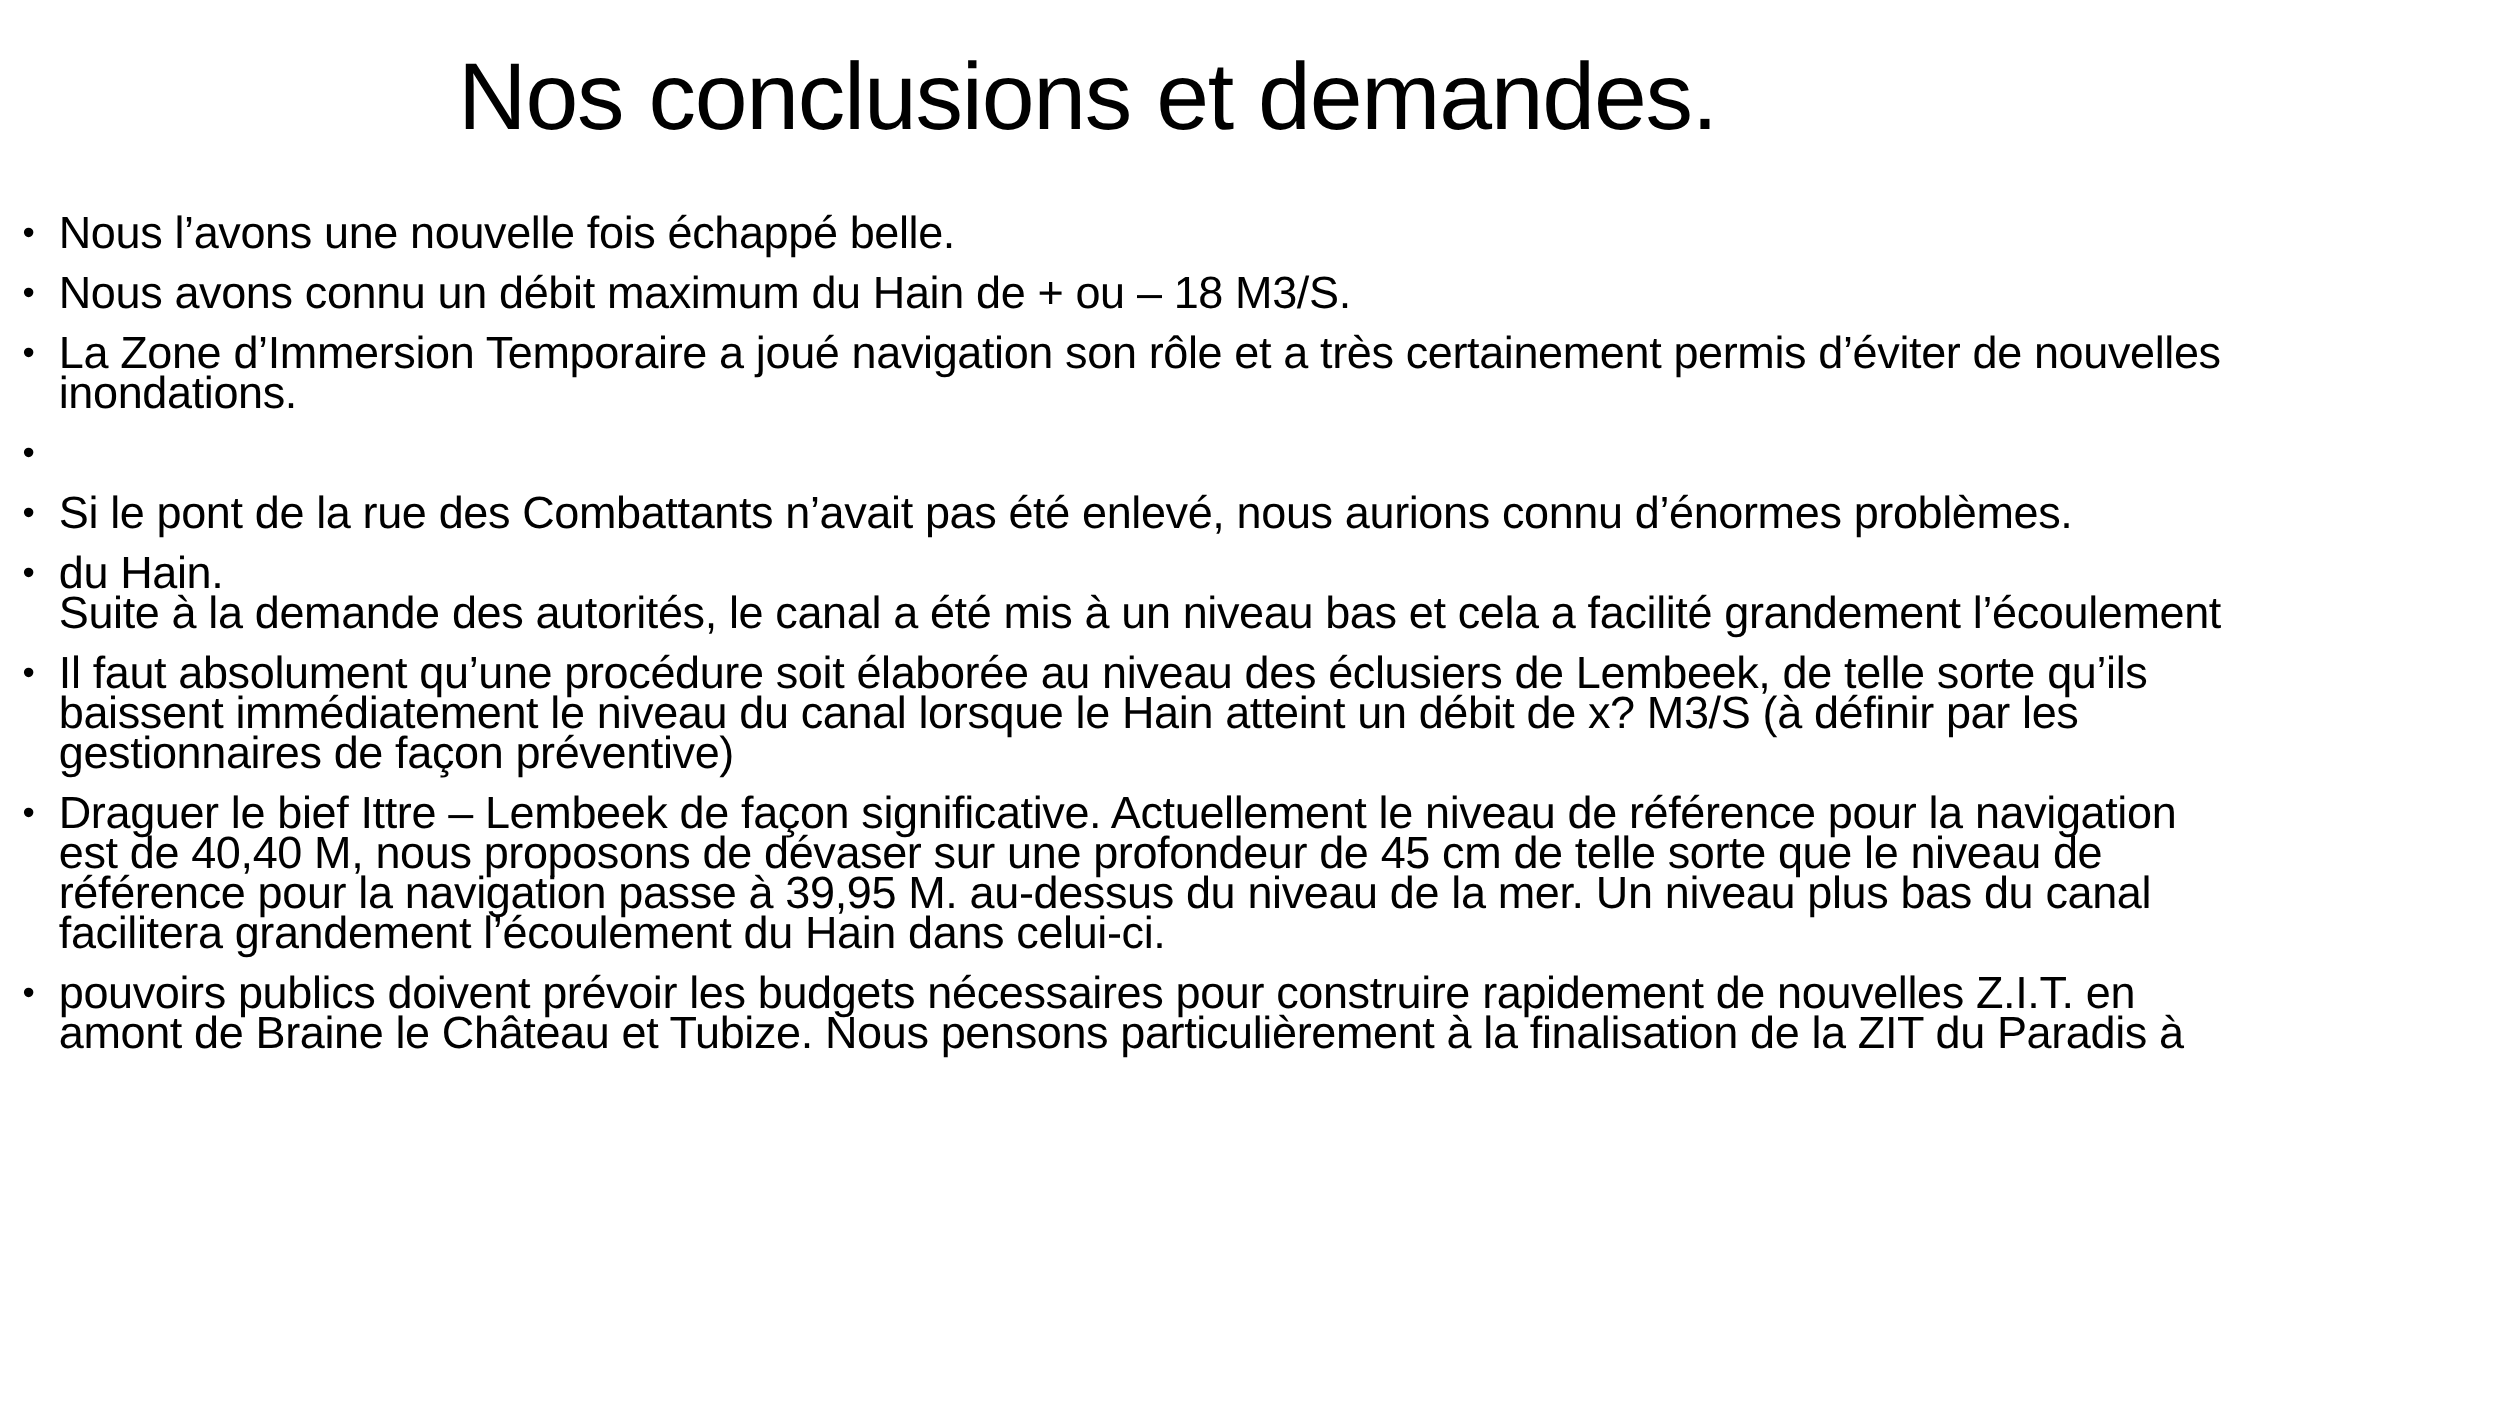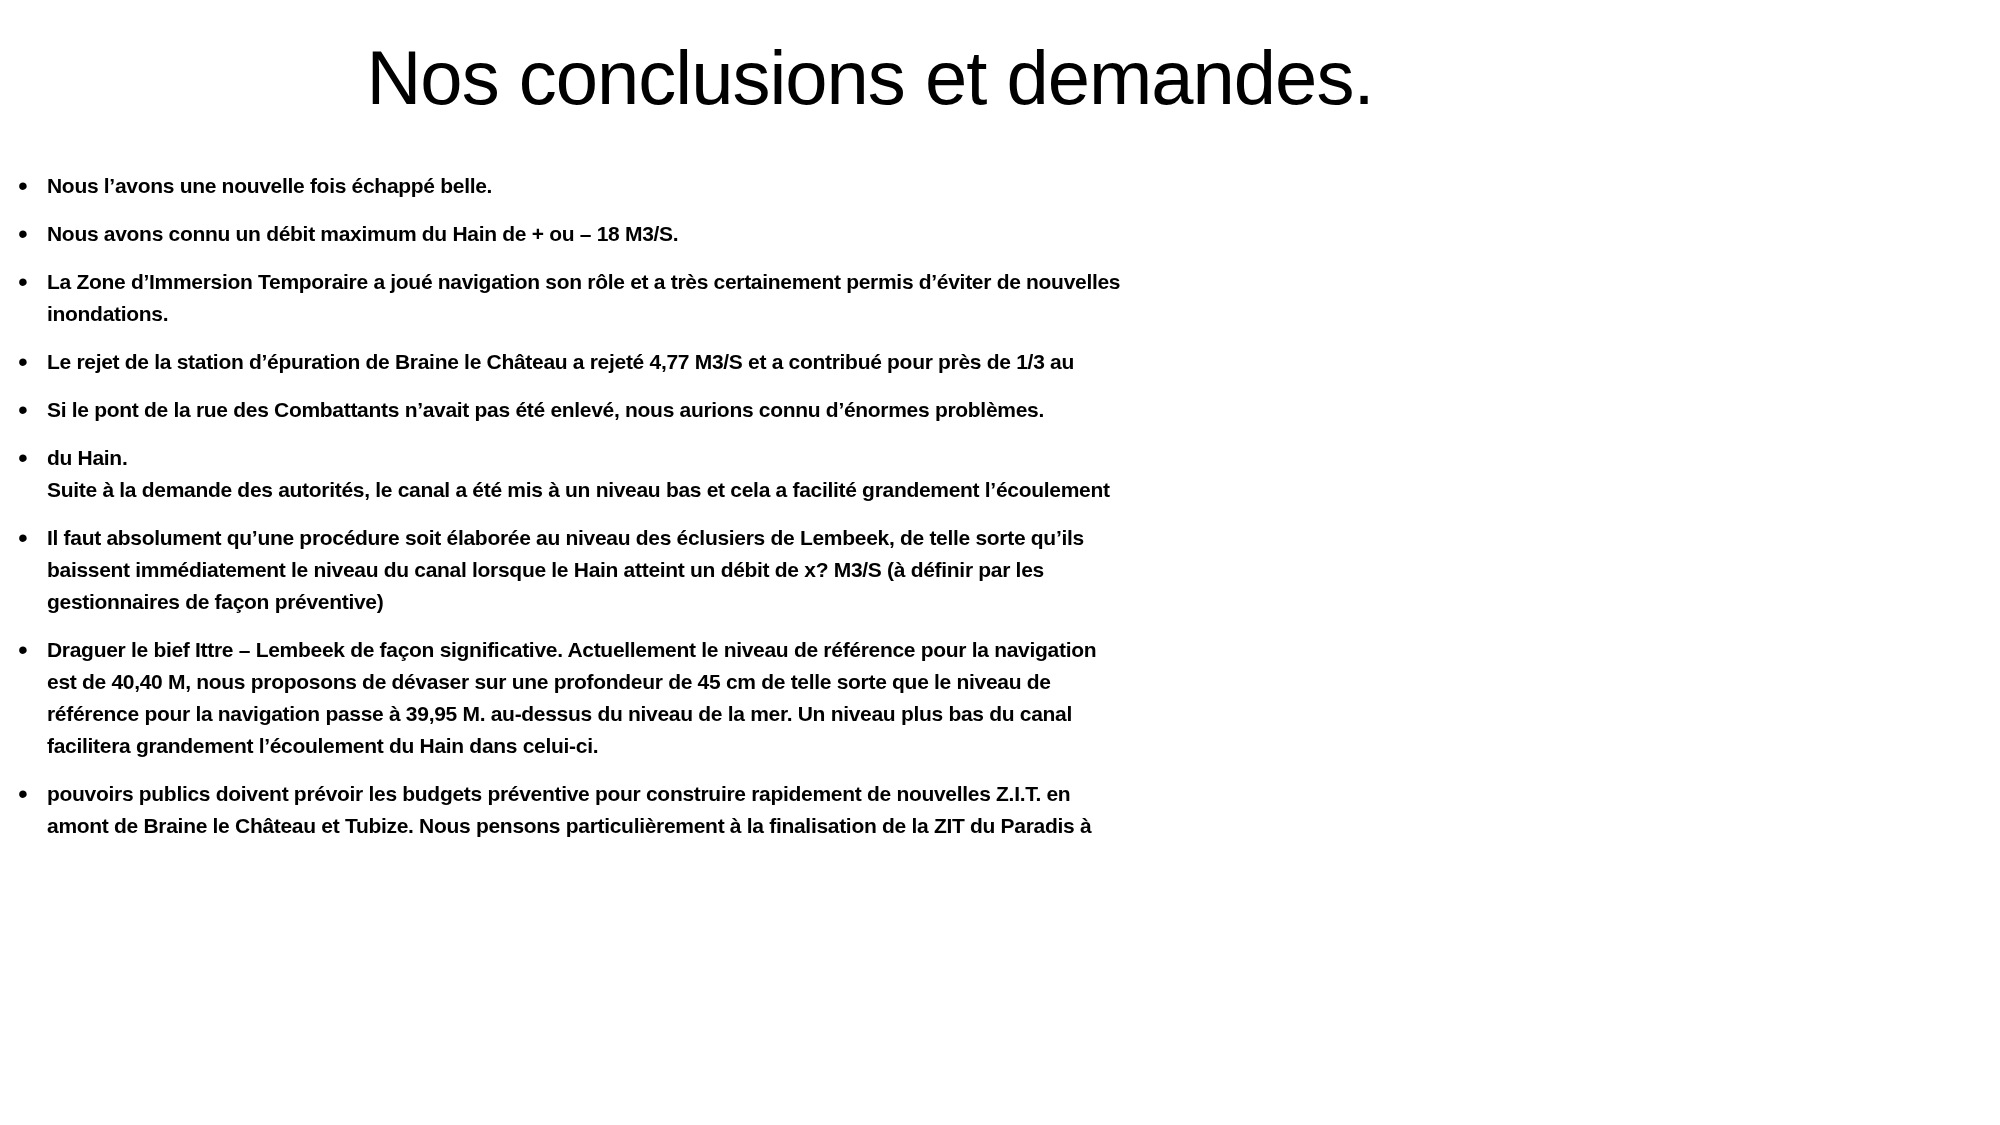--- a/index.html
+++ b/index.html
@@ -39,22 +39,22 @@
   }
   .marker {
     flex: 0 0 29px;
     width: 29px;
     font-size: 28px;
     line-height: 32px;
     font-weight: 400;
   }
   .bullet-text {
     flex: 1 1 auto;
-    font-size: 21px;
-    font-weight: 700;
+    font-size: 36px;
+    font-weight: 400;
     line-height: 32px;
     letter-spacing: -0.3px;
   }
   .bullet-text .line {
     white-space: nowrap;
   }
 </style>
 </head>
 <body>
 
@@ -76,21 +76,20 @@
       <li class="bullet-item">
         <span class="marker">•</span>
         <div class="bullet-text">
           <div class="line">La Zone d’Immersion Temporaire a joué navigation son rôle et a très certainement permis d’éviter de nouvelles</div>
           <div class="line">inondations.</div>
         </div>
       </li>
       <li class="bullet-item">
         <span class="marker">•</span>
         <div class="bullet-text">
-          <div class="line">Le rejet de la station d’épuration de Braine le Château a rejeté 4,77 M3/S et a contribué pour près de 1/3 au</div>
         </div>
       </li>
       <li class="bullet-item">
         <span class="marker">•</span>
         <div class="bullet-text">
           <div class="line">Si le pont de la rue des Combattants n’avait pas été enlevé, nous aurions connu d’énormes problèmes.</div>
         </div>
       </li>
       <li class="bullet-item">
         <span class="marker">•</span>
@@ -112,18 +111,18 @@
         <div class="bullet-text">
           <div class="line">Draguer  le bief Ittre – Lembeek de façon significative. Actuellement le niveau de référence pour la navigation</div>
           <div class="line">est de 40,40 M, nous proposons de dévaser sur une profondeur de 45 cm de telle sorte que le niveau de</div>
           <div class="line">référence pour la navigation passe à 39,95 M. au-dessus du niveau de la mer.  Un niveau plus bas du canal</div>
           <div class="line">facilitera grandement l’écoulement du Hain dans celui-ci.</div>
         </div>
       </li>
       <li class="bullet-item">
         <span class="marker">•</span>
         <div class="bullet-text">
-          <div class="line">pouvoirs publics doivent prévoir les budgets préventive pour construire rapidement de nouvelles Z.I.T. en</div>
+          <div class="line">pouvoirs publics doivent prévoir les budgets nécessaires pour construire rapidement de nouvelles Z.I.T. en</div>
           <div class="line">amont de Braine le Château et Tubize. Nous pensons particulièrement à la finalisation de la ZIT du Paradis à</div>
         </div>
       </li>
     </ul>
 </div>
 
 </body></html>

